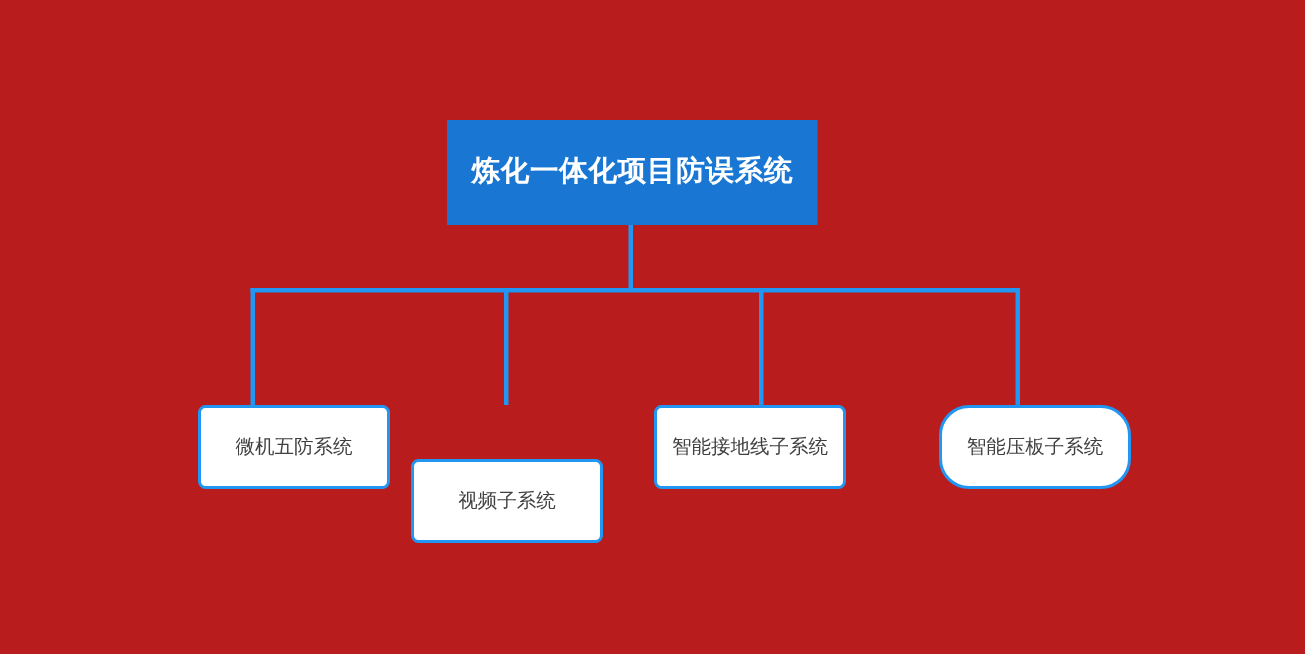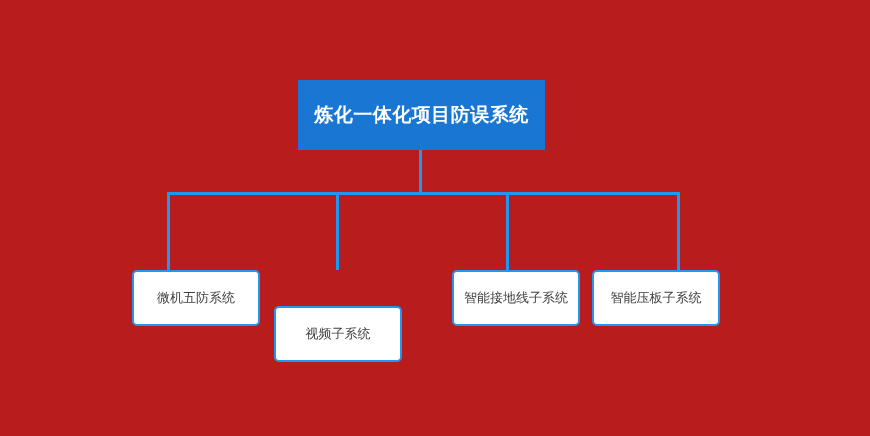--- a/index.html
+++ b/index.html
@@ -56,22 +56,22 @@
   .child-node .node-label {
     color: #404040;
     font-size: 13px;
     font-weight: normal;
     line-height: 1.2;
     text-align: center;
     white-space: nowrap;
   }
   .child-1 { left: 117px; margin-left: 15px; }
   .child-2 { left: 274px; margin-top: 36px; }
-  .child-3 { left: 452px; align-items: center; }
-  .child-4 { left: 592px; }
+  .child-3 { left: 436px; align-items: center; }
+  .child-4 { left: 626px; border-radius: 20px; }
   
   .connector {
     position: absolute;
     background: #2196f3;
   }
   
   .stem-root {
     left: 419px;
     top: 150px;
     width: 3px;

